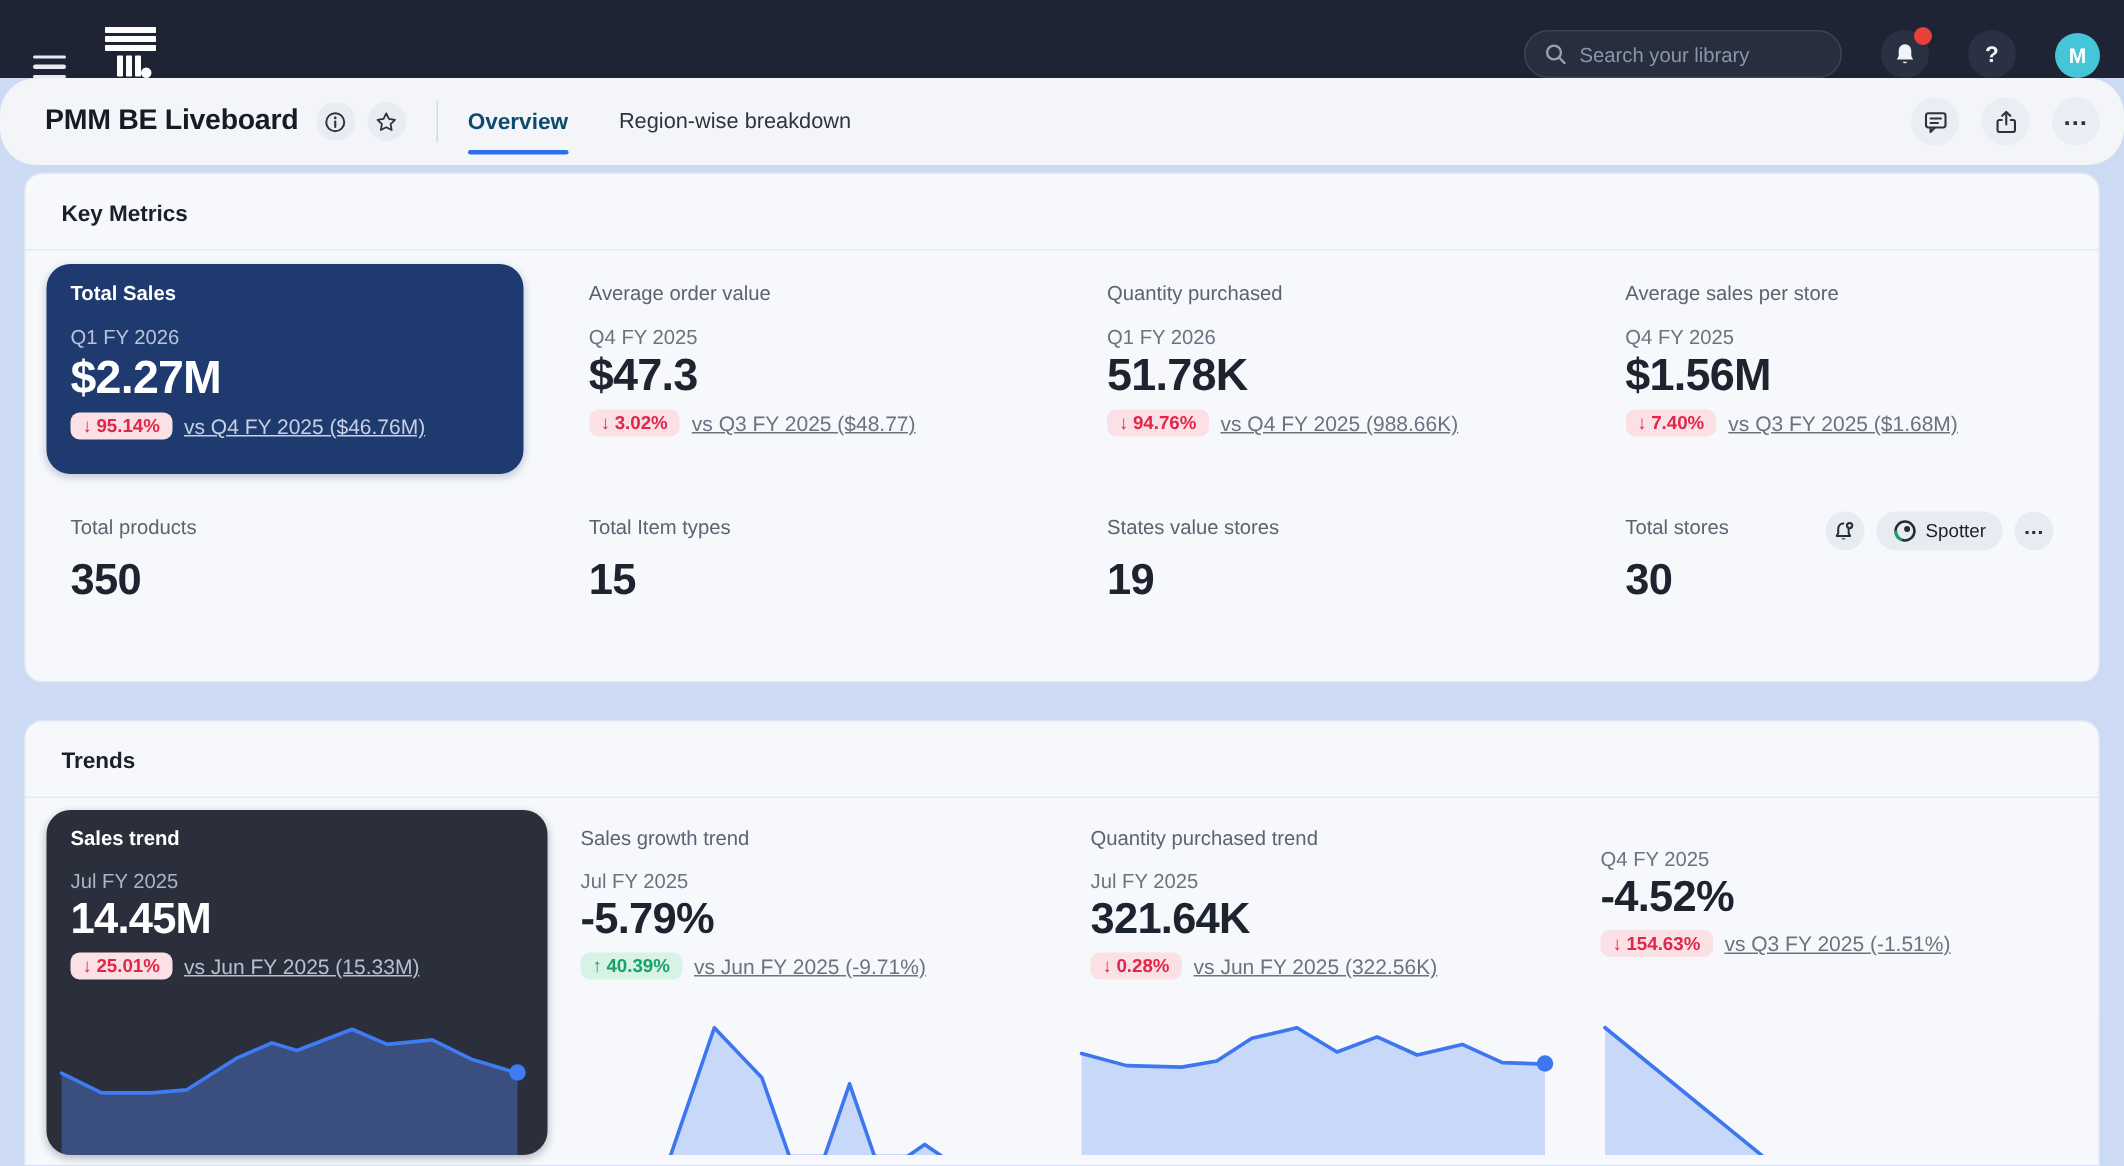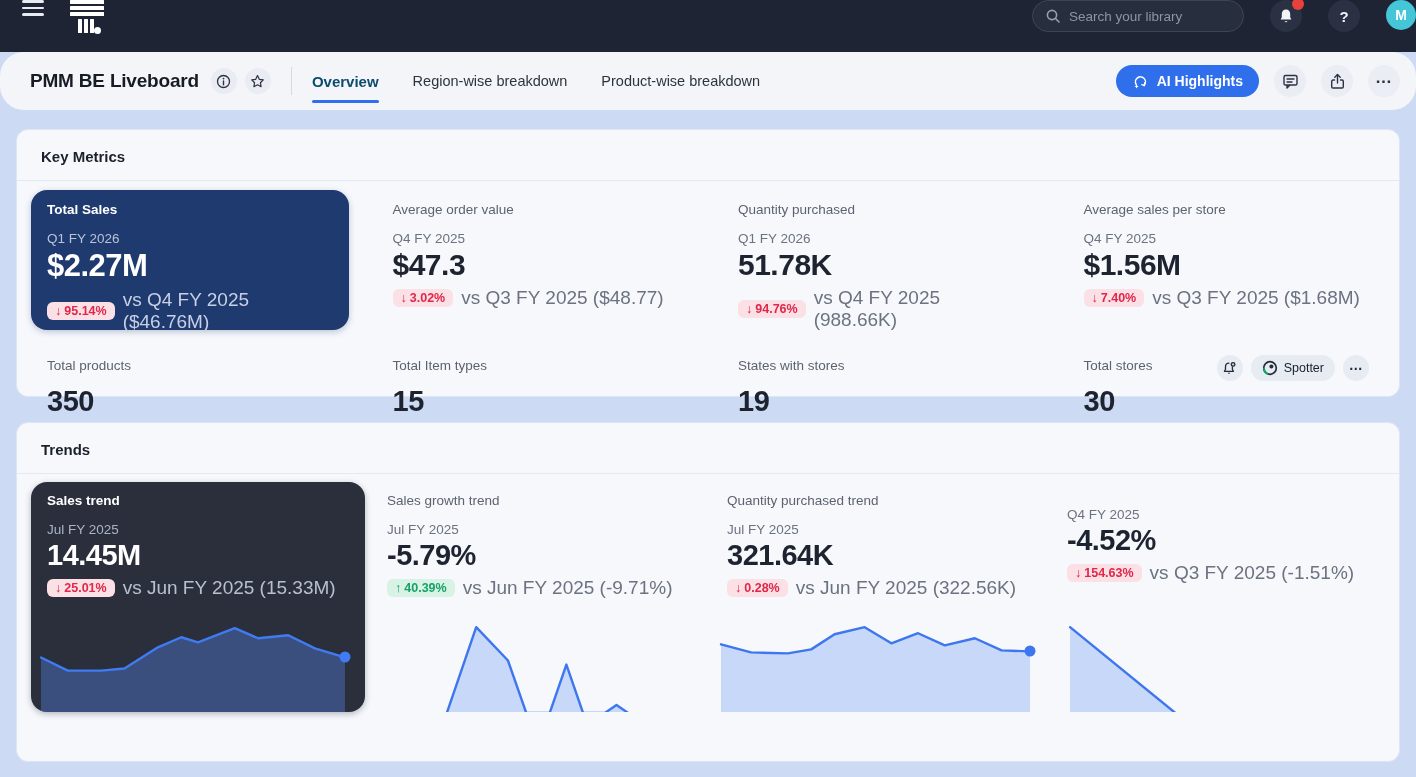--- a/index.html
+++ b/index.html
@@ -1,21 +1,21 @@
 <!DOCTYPE html>
 <html><head>
 <meta charset="utf-8">
 <style>
   * { margin:0; padding:0; box-sizing:border-box; }
   html,body { width:1416px; height:777px; overflow:hidden; }
   body { font-family:"Liberation Sans", sans-serif; background:#ccdaf3; }
   .app { position:relative; width:1416px; height:777px; overflow:hidden; background:#ccdaf3; }
 
   
-  .navbar { height:52px; background:#1e2433; display:flex; align-items:flex-start; padding:0 0 0 22px; gap:26px; }
+  .navbar { height:52px; background:#1e2433; display:flex; align-items:flex-end; padding:0 16px 0 22px; gap:26px; }
   .hamburger { width:22px; display:flex; flex-direction:column; gap:4px; cursor:pointer; }
   .hamburger i { display:block; height:2.5px; background:#e8ebf2; border-radius:2px; }
   .logo { width:34px; height:34px; position:relative; }
   .logo .hbar { height:3.5px; background:#fff; margin-bottom:2.6px; border-radius:.5px; }
   .logo .stem { position:absolute; left:8px; top:19px; display:flex; gap:2.6px; }
   .logo .stem i { display:block; width:3.5px; height:14px; background:#fff; border-radius:.5px; }
   .logo .dot { position:absolute; right:3px; bottom:0; width:7px; height:7px; background:#fff; border-radius:50%; }
   .nav-spacer { flex:1; }
   .search-pill { width:212px; height:32px; background:#272e3d; border:1px solid #3c4456; border-radius:16px; display:flex; align-items:center; padding:0 12px; gap:8px; }
   .search-pill svg { flex:none; }
@@ -35,39 +35,39 @@
   .tab { position:relative; height:100%; display:flex; align-items:center; font-size:14.5px; color:#2c3442; cursor:pointer; white-space:nowrap; }
   .tab.active { font-weight:700; color:#0c4a6e; font-size:15px; }
   .tab .underline { position:absolute; left:0; right:0; bottom:7px; height:3px; border-radius:2px; background:#2f6fed; }
   .tb-right { margin-left:auto; display:flex; align-items:center; gap:15px; }
   .ai-btn { height:32px; border-radius:16px; background:#2f6fec; color:#fff; font-size:14px; font-weight:600; display:flex; align-items:center; gap:8px; padding:0 16px; cursor:pointer; border:none; font-family:"Liberation Sans",sans-serif; }
   .tb-action { width:32px; height:32px; border-radius:50%; background:#eaedf3; display:flex; align-items:center; justify-content:center; cursor:pointer; color:#2b3240; flex:none; }
   .dots { font-size:17px; font-weight:700; color:#2b3240; letter-spacing:1px; margin-top:-7px; }
 
   
   .panel { margin:0 16px; background:#f6f8fc; border:1px solid #dde6f5; border-radius:12px; }
-  .panel-km { margin-top:19px; height:268px; }
+  .panel-km { margin-top:5px; height:340px; }
   .panel-tr { margin-top:25px; height:340px; }
   .panel-header { padding:18px 24px 15px; font-size:15px; font-weight:700; color:#1b202c; border-bottom:1px solid #e3e9f4; }
 
   
   .kpi-grid { display:grid; grid-template-columns:repeat(4,1fr); column-gap:6px; row-gap:26px; padding:9px 14px 0;gap:28px; }
   .kpi-card { height:140px; border-radius:16px; padding:12px 16px; cursor:pointer; }
   .kpi-card.highlight { background:#1e3a6f; box-shadow:0 2px 6px rgba(20,40,90,.25); }
   .kpi-title { font-size:13.5px; color:#5c6370; font-weight:400; }
   .highlight .kpi-title { color:#fff; font-weight:700; }
   .kpi-period { font-size:13.5px; color:#6b7280; margin-top:14px; }
   .highlight .kpi-period { color:#b9c3d8; }
   .kpi-value { font-size:30px; font-weight:700; color:#1e2330; letter-spacing:-.5px; margin-top:2px; }
   .highlight .kpi-value { color:#fff; font-size:31px; }
   .badge-row { display:flex; align-items:center; gap:8px; margin-top:5px; }
   .badge { display:inline-flex; align-items:center; gap:3px; border-radius:6px; padding:2px 8px; font-size:12.5px; font-weight:700; }
   .badge.down { background:#fbe0e5; color:#e0274a; }
   .badge.up { background:#d8f2e5; color:#17a268; }
-  .vs-text { font-size:19px; color:#6b7280; }
+  .vs-text { font-size:14px; color:#6b7280;text-decoration:underline; }
   .highlight .vs-text { color:#c7d0e4; }
 
   .kpi-simple { padding:0 16px; }
   .kpi-simple .kpi-value { margin-top:12px; font-size:29px; }
   .simple-flex { display:flex; justify-content:space-between; align-items:flex-start; }
   .card-controls { display:flex; align-items:center; gap:8px; margin-top:-3px; }
   .ctrl-circle { width:26px; height:26px; border-radius:50%; background:#e7ebf2; display:flex; align-items:center; justify-content:center; cursor:pointer; color:#252b38; flex:none; }
   .spotter-pill { height:26px; border-radius:13px; background:#e7ebf2; display:flex; align-items:center; gap:6px; padding:0 11px; cursor:pointer; }
   .spotter-pill span { font-size:12.5px; color:#1b202c; }
   .ctrl-dots { font-size:14px; font-weight:700; color:#252b38; letter-spacing:.5px; margin-top:-6px; }
@@ -151,35 +151,22 @@
     </div>
     <div class="tb-divider"></div>
     <nav class="tabs">
       <div class="tab active">
         <span>Overview</span>
         <span class="underline"></span>
       </div>
       <div class="tab">
           <span>Region-wise breakdown</span>
         </div>
-      <div class="tab">
-          <span>Product-wise breakdown</span>
-        </div>
     </nav>
     <div class="tb-right">
-      <button class="ai-btn">
-        <span style="display:flex;">
-          <svg width="17" height="17" viewBox="0 0 17 17">
-              <path d="M4.2 11.5A5 5 0 1 1 12 12.4" fill="none" stroke="#fff" stroke-width="1.5" stroke-linecap="round"></path>
-              <path d="M12.8 9.8l-.4 2.8-2.6-.9" fill="none" stroke="#fff" stroke-width="1.4" stroke-linecap="round" stroke-linejoin="round"></path>
-              <path d="M4.6 11.2l.7 1.5 1.5.7-1.5.7-.7 1.5-.7-1.5-1.5-.7 1.5-.7z" fill="#fff"></path>
-            </svg>
-        </span>
-        <span>AI Highlights</span>
-      </button>
       <div class="tb-action">
         <span style="display:flex;">
           <svg width="17" height="17" viewBox="0 0 17 17">
               <rect x="2" y="2.5" width="13" height="9.5" rx="1.6" fill="none" stroke="#2b3240" stroke-width="1.4"></rect>
               <path d="M5 12v3l3-3" fill="none" stroke="#2b3240" stroke-width="1.4" stroke-linejoin="round"></path>
               <line x1="5" y1="6" x2="12" y2="6" stroke="#2b3240" stroke-width="1.3" stroke-linecap="round"></line>
               <line x1="5" y1="9" x2="10" y2="9" stroke="#2b3240" stroke-width="1.3" stroke-linecap="round"></line>
             </svg>
         </span>
       </div>
@@ -256,21 +243,21 @@
 
       <div class="kpi-simple">
         <div class="kpi-title">Total products</div>
         <div class="kpi-value">350</div>
       </div>
       <div class="kpi-simple">
         <div class="kpi-title">Total Item types</div>
         <div class="kpi-value">15</div>
       </div>
       <div class="kpi-simple">
-        <div class="kpi-title">States with stores</div>
+        <div class="kpi-title">States value stores</div>
         <div class="kpi-value">19</div>
       </div>
       <div class="kpi-simple">
         <div class="simple-flex">
           <div>
             <div class="kpi-title">Total stores</div>
             <div class="kpi-value">30</div>
           </div>
           <div class="card-controls">
             <div class="ctrl-circle">

